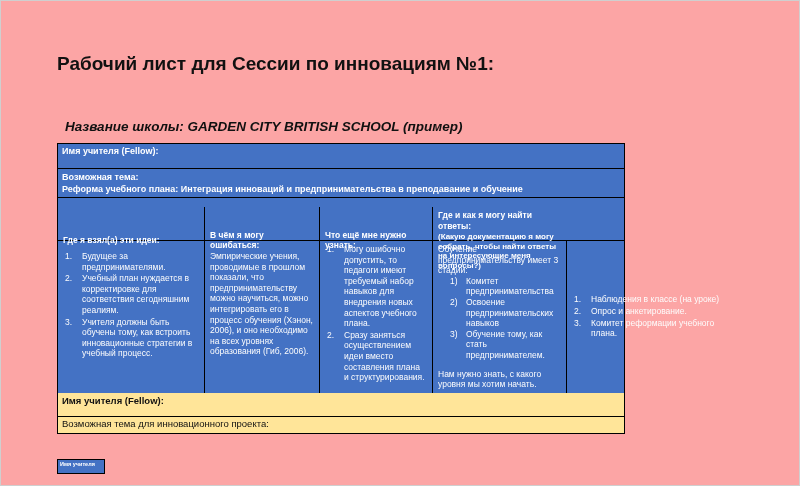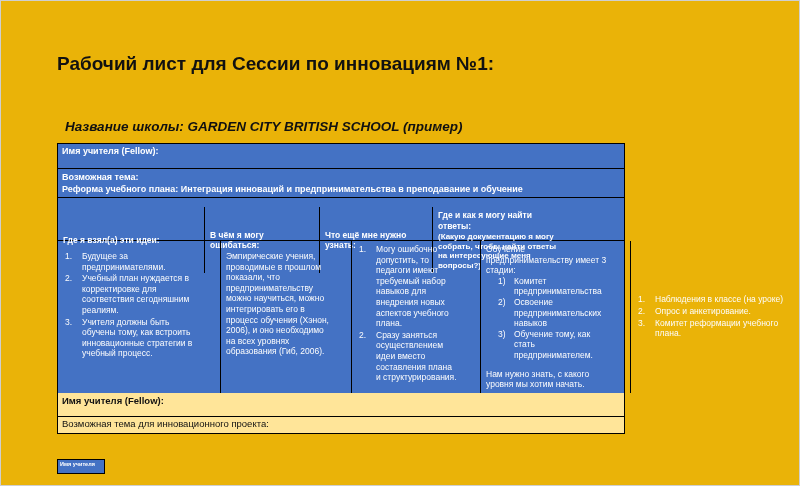--- a/index.html
+++ b/index.html
@@ -1,17 +1,17 @@
 <!DOCTYPE html>
 <html><head>
 <meta charset="utf-8">
 <style>
   html,body { margin:0; padding:0; background:#e9e9e9; }
   .page {
-    position:relative; width:800px; height:486px; background:#eab308;
+    position:relative; width:800px; height:486px; background:#fca5a5;
     border:1px solid #cfcfcf; box-sizing:border-box; overflow:hidden;
     font-family:"Liberation Sans", sans-serif; color:#1a1a1a;
   }
   .title {
     position:absolute; left:56px; top:52px; margin:0;
     font-size:19px; font-weight:bold; color:#111;
   }
   .subtitle {
     position:absolute; left:56px; top:110px; margin:8px;
     font-size:13.5px; font-weight:bold; font-style:italic; color:#111;
@@ -25,21 +25,21 @@
   .yellow { background:#FFE599; color:#111; }
   .r-teacher { height:25px; border-bottom:1px solid #000; padding:2px 4px; font-size:9px; font-weight:bold; }
   .r-topic { height:29px; border-bottom:1px solid #000; padding:2px 4px; font-size:9px; font-weight:bold; line-height:12px; }
   .cols { display:grid; grid-template-columns:146px 115px 113px 134px 180px; }
   .cell { box-sizing:border-box; border-left:1px solid #000; padding:3px 5px; }
   .cell:first-child { border-left:none; }
   .hdr-row { height:42px; border-bottom:1px solid #000; }
   .hdr-row .cell { font-size:8.5px; font-weight:bold; line-height:10.5px; color:#fff;margin-top:9px; }
   .hdr-mid { display:flex; align-items:center; }
   .hdr-sub { font-size:8px; font-weight:bold; line-height:9.5px; margin-top:1px; }
-  .body-row { height:152px;gap:16px; }
+  .body-row { height:152px; }
   .body-row .cell { font-size:8.5px; line-height:10.6px; color:#fdfdfd; }
   .cell.vcenter { display:flex; flex-direction:column; justify-content:center; }
   .pad-top { padding-top:10px; }
   ol.dot, ol.paren { margin:0; padding:0; list-style:none; counter-reset:c; }
   ol.dot li { counter-increment:c; position:relative; padding-left:17px; margin:0 0 1px 2px; }
   ol.dot li::before { content:counter(c) "."; position:absolute; left:0; }
   ol.paren { margin-left:12px; }
   ol.paren li { counter-increment:c; position:relative; padding-left:16px; }
   ol.paren li::before { content:counter(c) ")"; position:absolute; left:0; }
   .y-teacher { height:24px; border-bottom:1px solid #000; padding:2px 4px; font-size:9.5px; font-weight:bold; }

